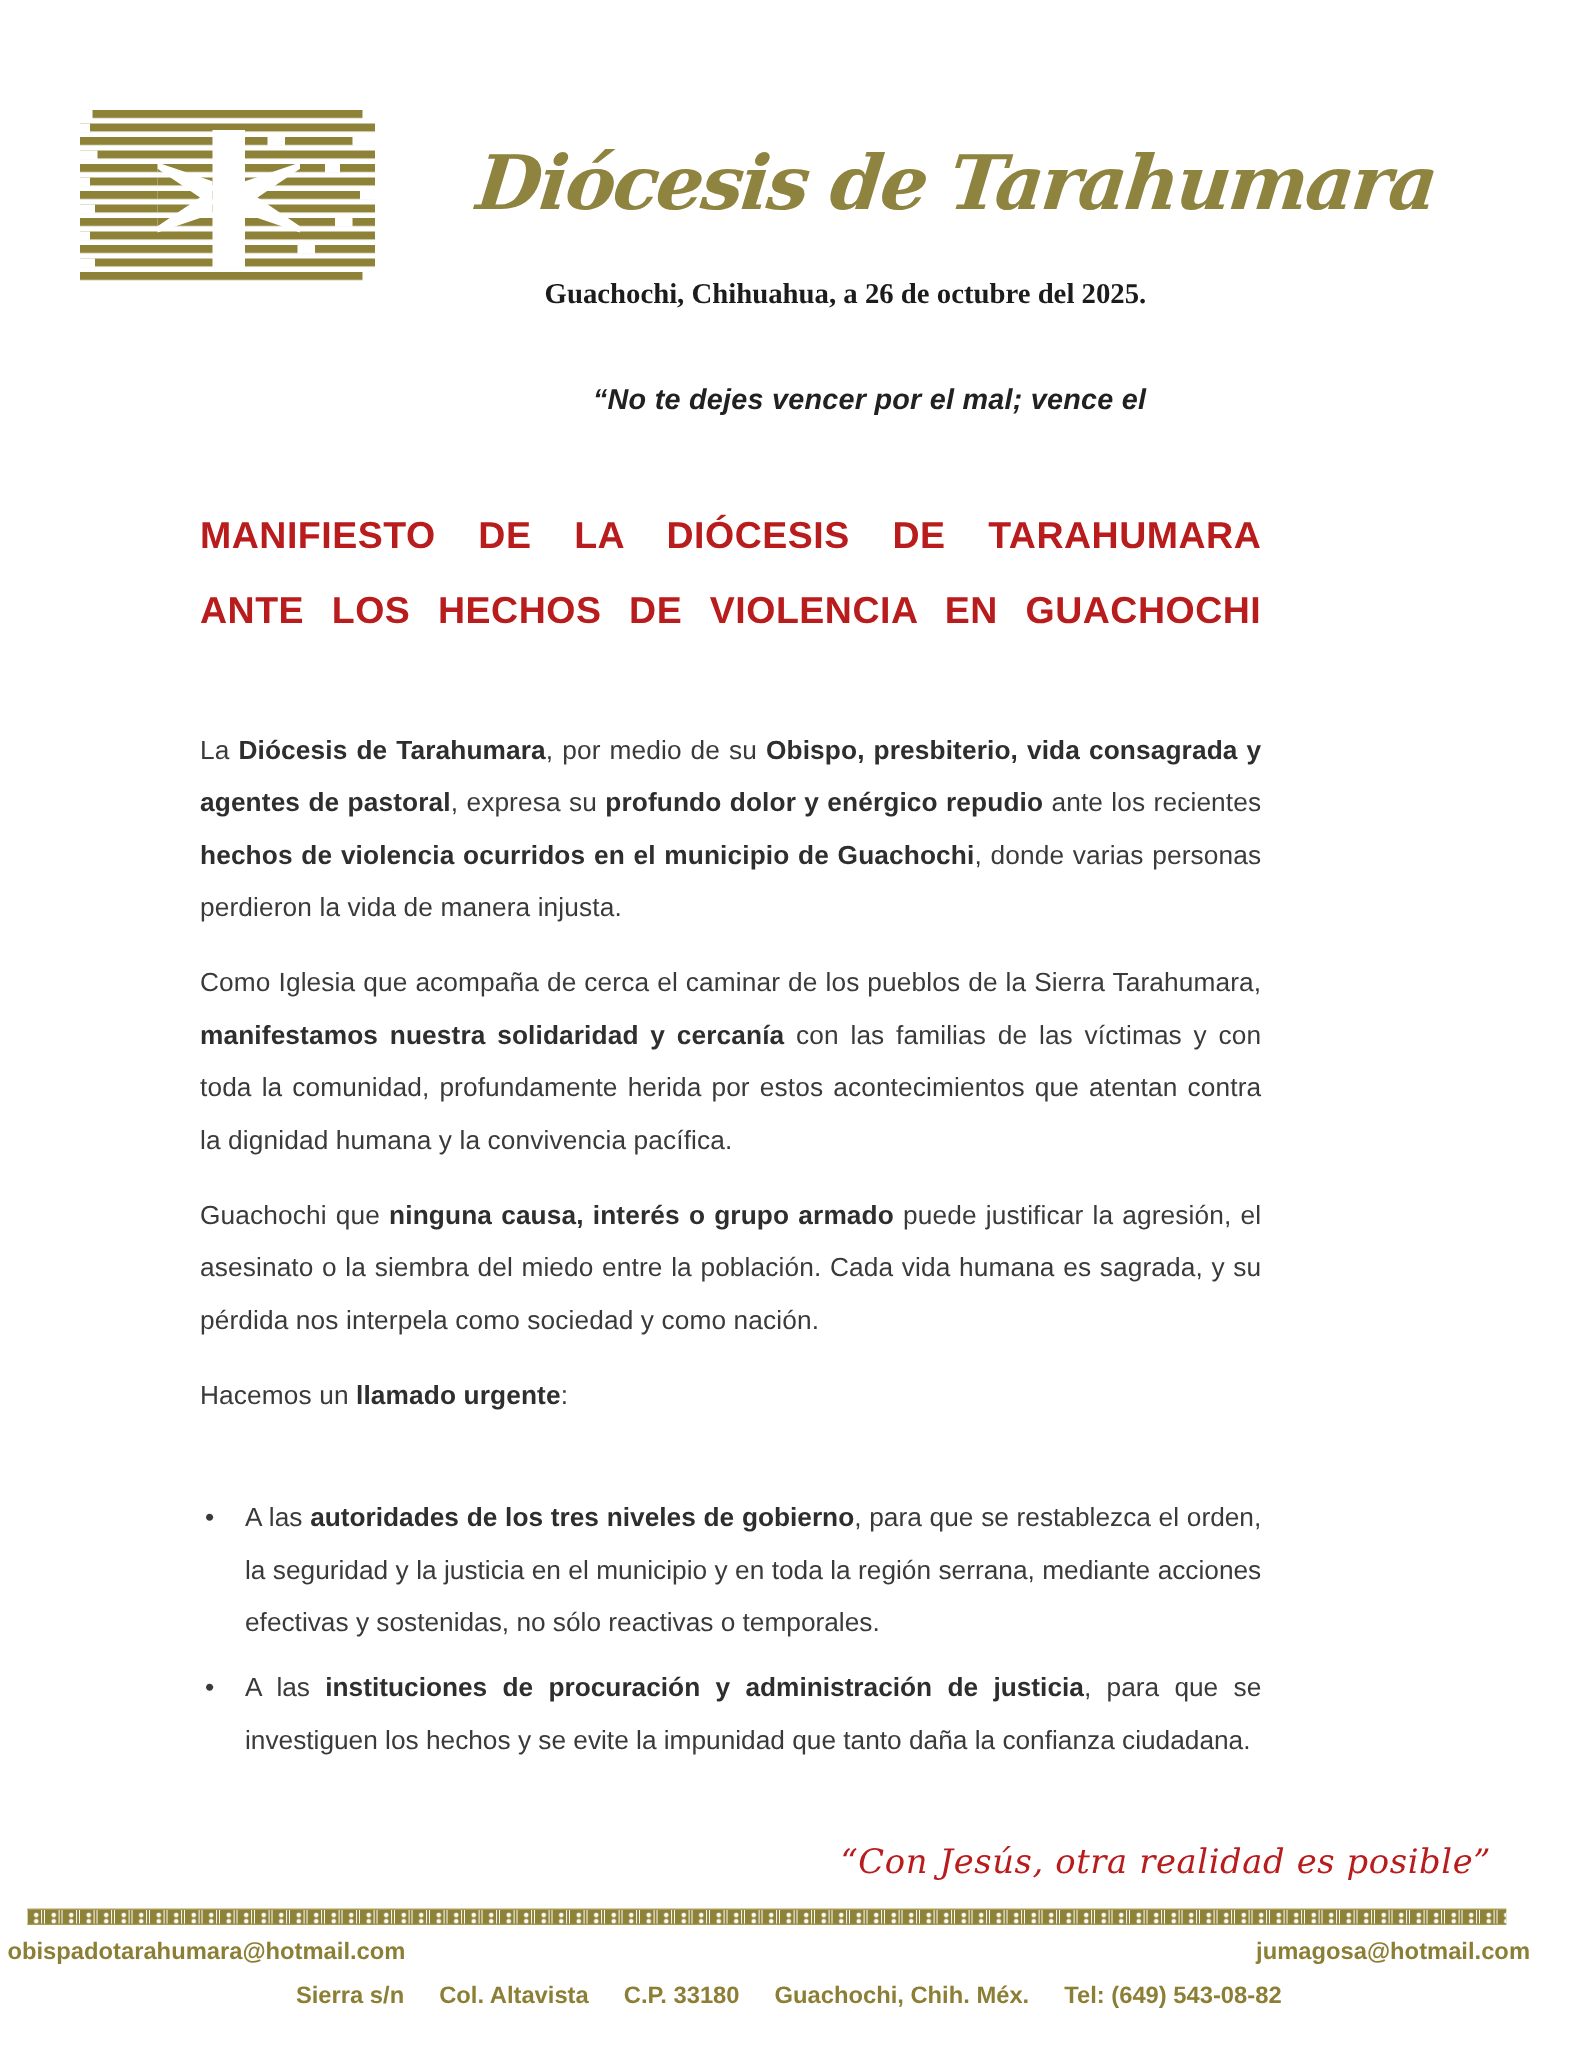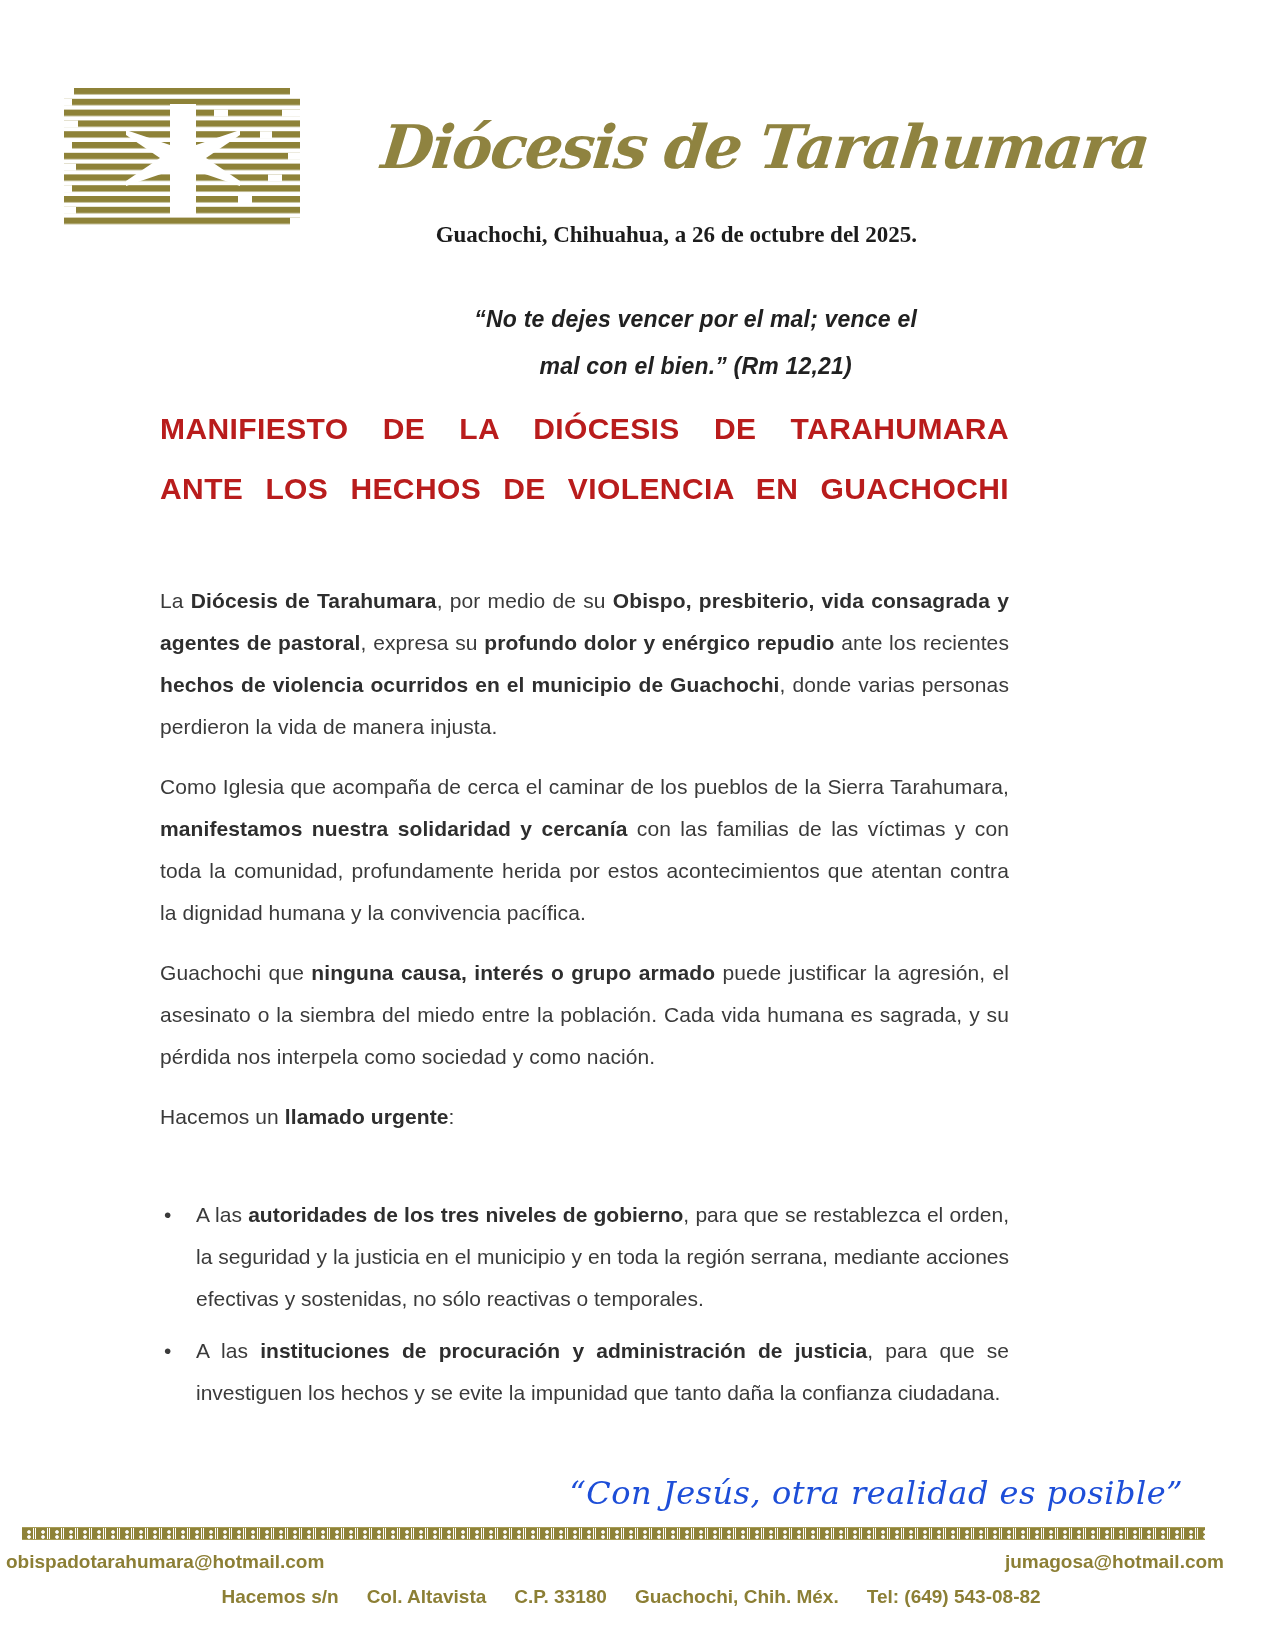--- a/index.html
+++ b/index.html
@@ -71,24 +71,24 @@
     text-align: justify;
     margin-bottom: 10px;
   }
   .bullet .marker {
     position: absolute; left: 4px; top: 0;
     font-size: 21px;
   }
 
   
   .tagline {
-    position: absolute; right: 92px; top: 1474px;
+    position: absolute; right: 82px; top: 1474px;
     font-family: "DejaVu Serif", serif;
-    font-style: italic; font-size: 32px;
-    color: #1d4ed8; letter-spacing: 0.5px;
+    font-style: italic; font-size: 27px;
+    color: #b91c1c; letter-spacing: 0.5px;
     white-space: nowrap;
   }
   .border-strip {
     position: absolute; left: 22px; top: 1527px;
     width: 1183px; height: 13px;
     background-color: #8e8238;
     background-image:
       radial-gradient(circle at 7px 4px,  #ffffff 1.4px, rgba(255,255,255,0) 2.2px),
       radial-gradient(circle at 7px 9px,  #ffffff 1.4px, rgba(255,255,255,0) 2.2px),
       repeating-linear-gradient(90deg,
@@ -145,21 +145,20 @@
   <polygon points="176,42 132,57 132,83 176,98" fill="#fff"></polygon>
   <polygon points="176,47 142,70 176,93" fill="url(#st)"></polygon>
 </svg>
 
 <div class="brand-script">Diócesis de Tarahumara</div>
 
 <div class="dateline">Guachochi, Chihuahua, a 26 de octubre del 2025.</div>
 
 <div class="quote">
   <div>“No te dejes vencer por el mal; vence el</div>
-  <div>mal con el bien.” (Rm 12,21)</div>
 </div>
 
 <div class="content">
 
   <div class="doc-title">
     <div class="tline">MANIFIESTO DE LA DIÓCESIS DE TARAHUMARA</div>
     <div class="tline">ANTE LOS HECHOS DE VIOLENCIA EN GUACHOCHI</div>
   </div>
 
   <div class="body-text">
@@ -185,18 +184,18 @@
 <div class="tagline">“Con Jesús, otra realidad es posible”</div>
 
 <div class="border-strip"></div>
 
 <div class="emails">
   <span>obispadotarahumara@hotmail.com</span>
   <span>jumagosa@hotmail.com</span>
 </div>
 
 <div class="address">
-    <span>Hacemos s/n</span>
+    <span>Sierra s/n</span>
     <span>Col. Altavista</span>
     <span>C.P. 33180</span>
     <span>Guachochi, Chih. Méx.</span>
     <span>Tel: (649) 543-08-82</span>
   </div>
 
 </body></html>

